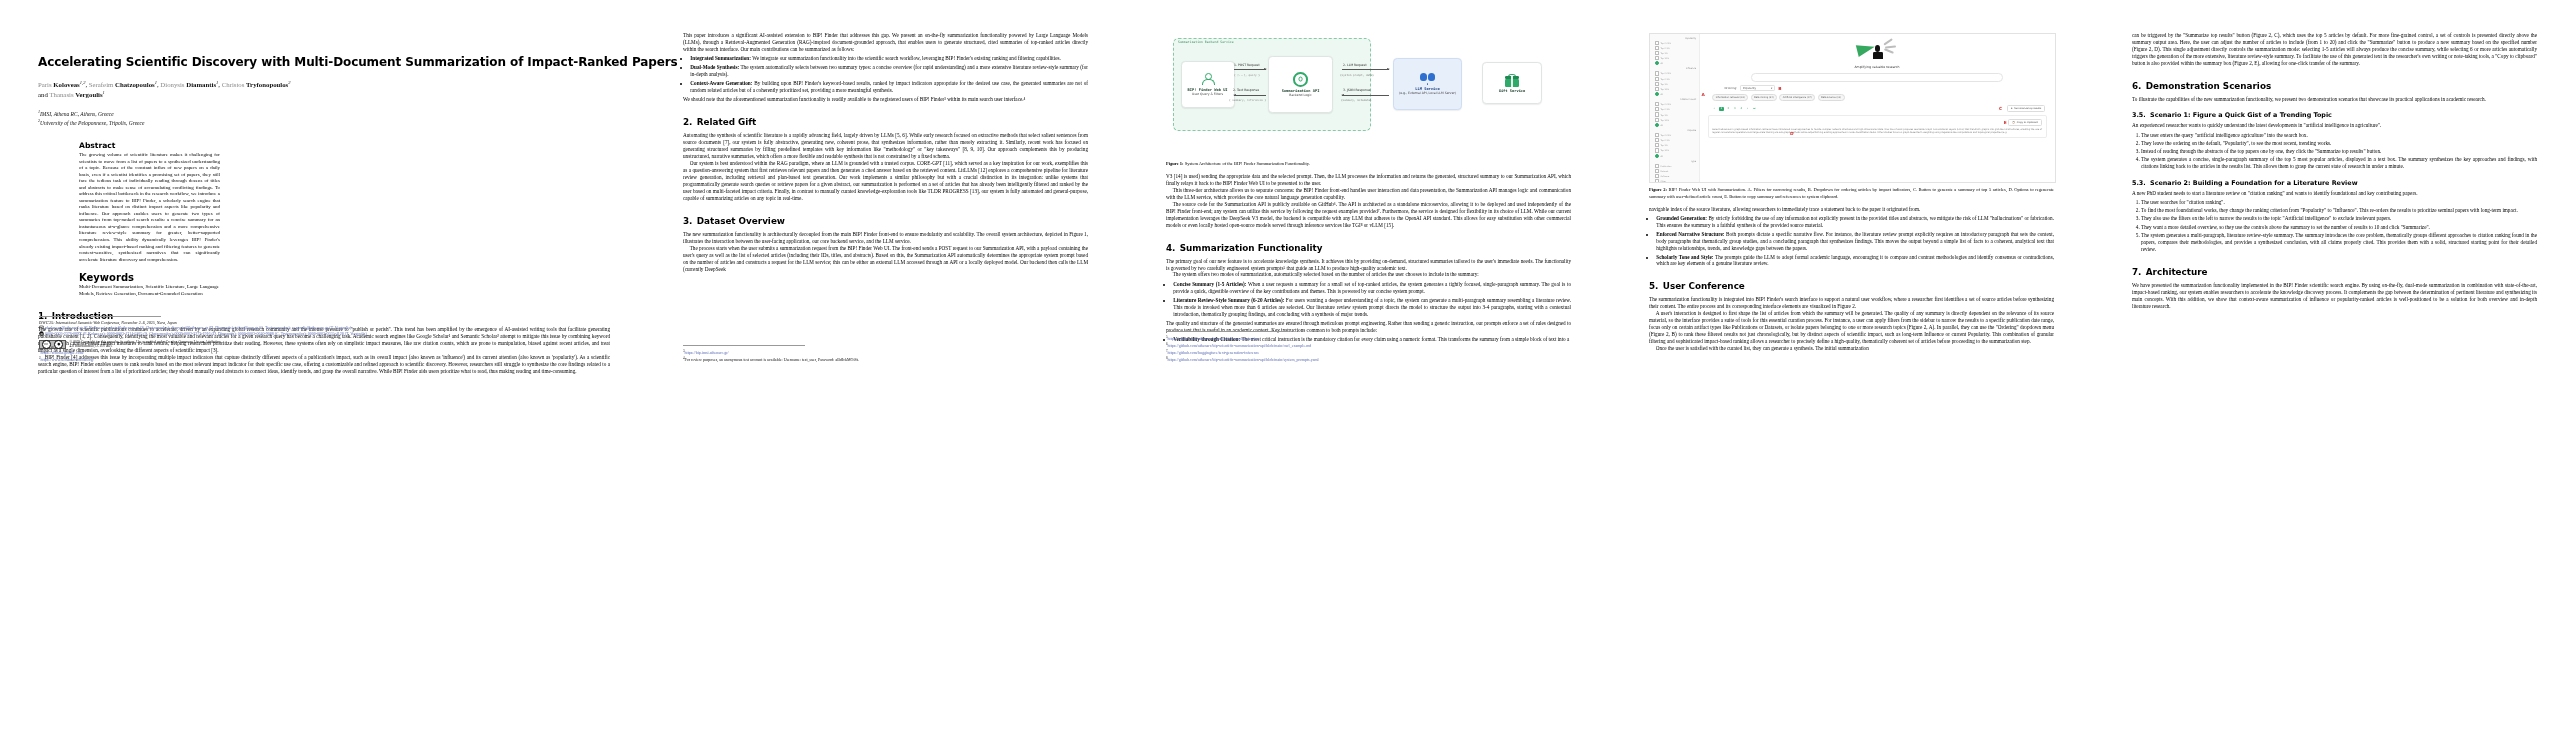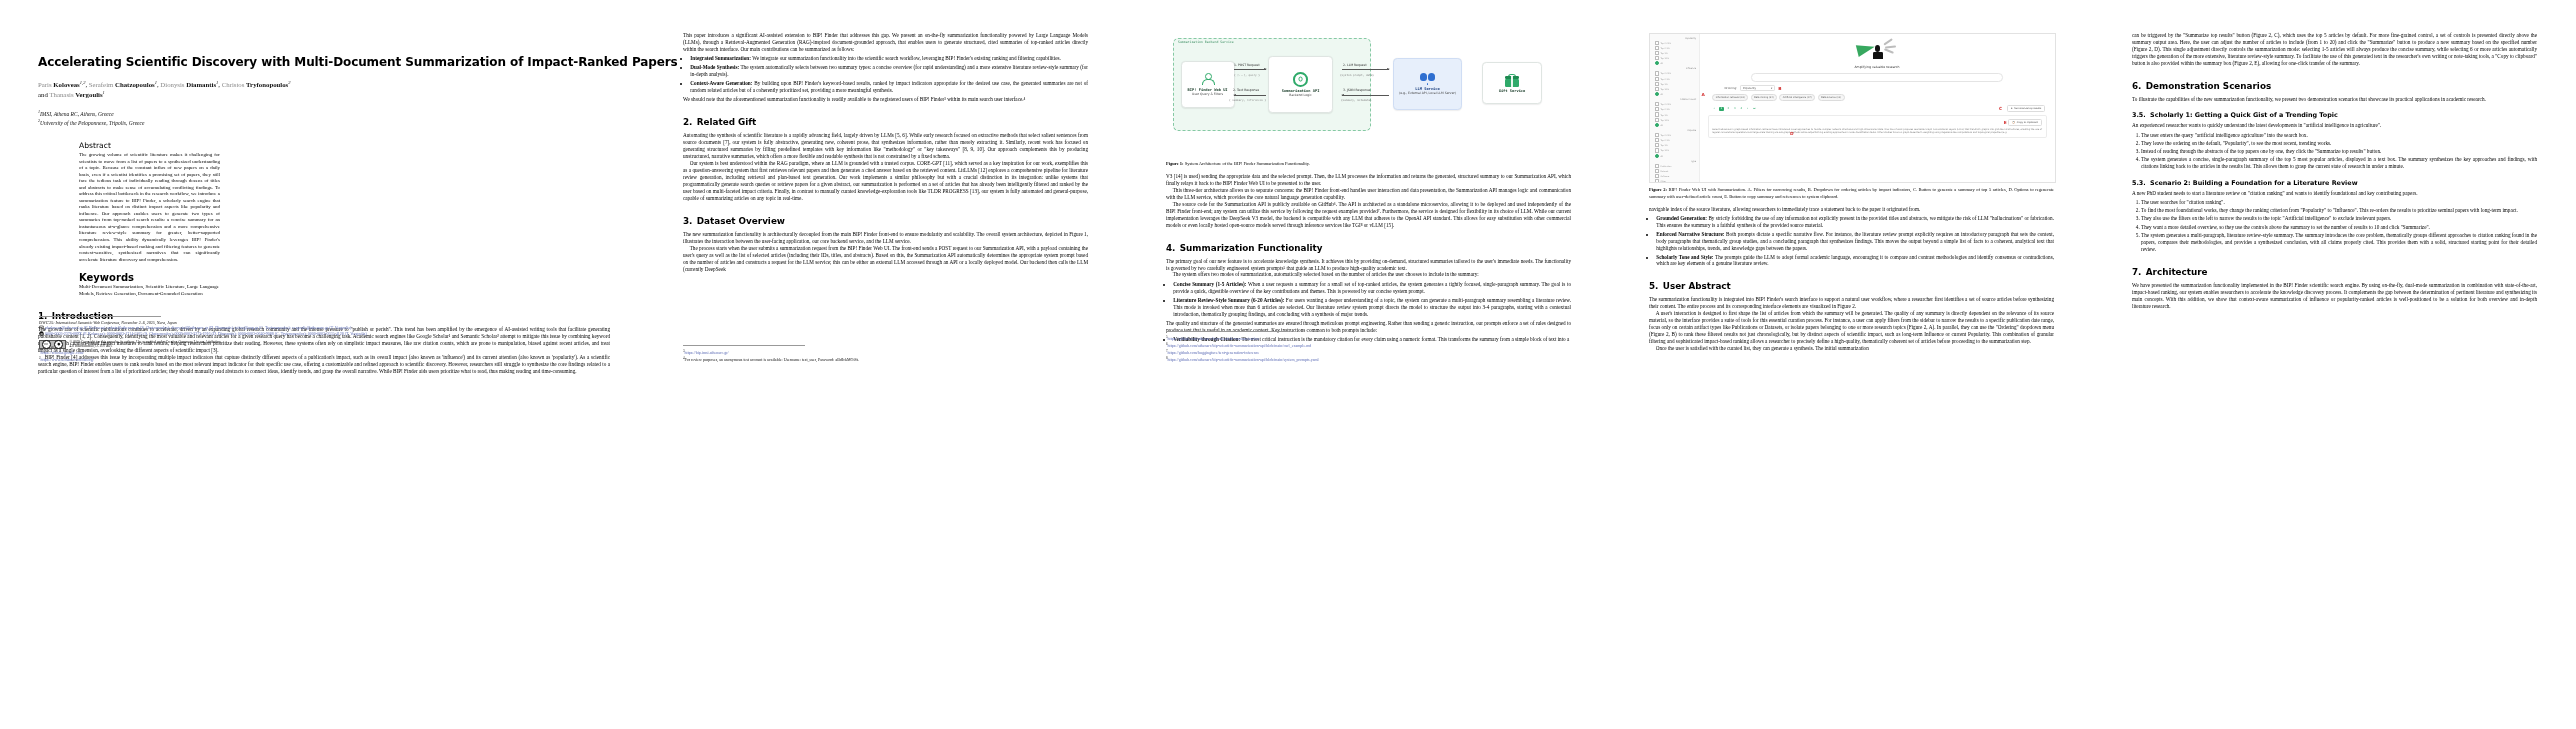--- a/index.html
+++ b/index.html
@@ -9,21 +9,21 @@
   .col{width:644px;box-sizing:border-box;padding:32px 39px 0 39px;position:relative;}
   .col1{padding-left:38px;padding-right:34px;}
   .ttl{font-family:"DejaVu Sans",sans-serif;font-weight:bold;font-size:12px;line-height:1.30;letter-spacing:-0.1px;margin:23px 0 0 0;width:717px;}
   .authors{font-size:6.8px;line-height:1.45;margin-top:9.7px;width:699px;color:#111;}
   .authors .gray{color:#8a8a8a;}
   .authors b{font-weight:bold;}
   .authors sup{font-size:4.5px;font-style:italic;}
   .affil{font-style:italic;font-size:5.5px;line-height:1.45;margin-top:8px;color:#111;}
   .affil sup{font-size:4px;}
   .absbox{margin-left:41px;width:141px;margin-top:13.4px;}
-  .h-abs{font-family:"DejaVu Sans",sans-serif;font-weight:normal;font-size:7.6px;margin:0 0 1.8px 0;}
+  .h-abs{font-family:"DejaVu Sans",sans-serif;font-weight:bold;font-size:7.6px;margin:0 0 1.8px 0;}
   .abs-p{font-size:4.9px;line-height:1.33;text-align:justify;margin:0;}
   .h-kw{font-family:"DejaVu Sans",sans-serif;font-weight:bold;font-size:10px;margin:8.5px 0 1.8px 0;}
   .kw{font-size:4.9px;line-height:1.33;margin:0;}
   .h1{font-family:"DejaVu Sans",sans-serif;font-weight:bold;font-size:8.8px;margin:14px 0 4.9px 0;}
   .h1 .num{margin-right:4.3px;}
   p.body{font-size:5.2px;line-height:1.345;text-align:justify;margin:0 0 0 0;text-indent:0;}
   p.body+p.body{text-indent:6.7px;}
   ul.bul{margin:2.4px 0 2.4px 0;padding-left:7.3px;font-size:5.2px;line-height:1.345;text-align:justify;}
   ul.bul li{margin-bottom:1.8px;}
   ol.num{margin:2.4px 0 2.4px 0;padding-left:9px;font-size:5.2px;line-height:1.345;text-align:justify;}
@@ -482,37 +482,37 @@
     </div>
 
     <p class="body" style="margin-top:6px">navigable index of the source literature, allowing researchers to immediately trace a statement back to the paper it originated from.</p>
     <ul class="bul">
       <li><b class="lead">Grounded Generation:</b> <span>By strictly forbidding the use of any information not explicitly present in the provided titles and abstracts, we mitigate the risk of LLM "hallucinations" or fabrication. This ensures the summary is a faithful synthesis of the provided source material.</span></li>
       <li><b class="lead">Enforced Narrative Structure:</b> <span>Both prompts dictate a specific narrative flow. For instance, the literature review prompt explicitly requires an introductory paragraph that sets the context, body paragraphs that thematically group studies, and a concluding paragraph that synthesizes findings. This moves the output beyond a simple list of facts to a coherent, analytical text that highlights relationships, trends, and knowledge gaps between the papers.</span></li>
       <li><b class="lead">Scholarly Tone and Style:</b> <span>The prompts guide the LLM to adopt formal academic language, encouraging it to compare and contrast methodologies and identify consensus or contradictions, which are key elements of a genuine literature review.</span></li>
     </ul>
 
     <div class="h1">
-      <span class="num">5.</span><span>User Abstract</span>
+      <span class="num">5.</span><span>User Conference</span>
     </div>
     <p class="body">The summarization functionality is integrated into BIP! Finder's search interface to support a natural user workflow, where a researcher first identifies a set of source articles before synthesizing their content. The entire process and its corresponding interface elements are visualized in Figure 2.</p>
     <p class="body">A user's interaction is designed to first shape the list of articles from which the summary will be generated. The quality of any summary is directly dependent on the relevance of its source material, so the interface provides a suite of tools for this essential curation process. For instance, a user can apply filters from the sidebar to narrow the results to a specific publication date range, focus only on certain artifact types like Publications or Datasets, or isolate papers belonging to one or more research topics (Figure 2, A). In parallel, they can use the "Ordering" dropdown menu (Figure 2, B) to rank these filtered results not just chronologically, but by distinct aspects of scientific impact, such as long-term Influence or current Popularity. This combination of granular filtering and sophisticated impact-based ranking allows a researcher to precisely define a high-quality, thematically coherent set of articles before proceeding to the summarization step.</p>
     <p class="body">Once the user is satisfied with the curated list, they can generate a synthesis. The initial summarization</p>
   </div>
 
   <div class="col">
     <p class="body">can be triggered by the "Summarize top results" button (Figure 2, C), which uses the top 5 articles by default. For more fine-grained control, a set of controls is presented directly above the summary output area. Here, the user can adjust the number of articles to include (from 1 to 20) and click the "Summarize" button to produce a new summary based on the specified number (Figure 2, D). This single adjustment directly controls the summarization mode: selecting 1-5 articles will always produce the concise summary, while selecting 6 or more articles automatically triggers the generation of the more extensive, literature review-style summary. To facilitate the use of this generated text in the researcher's own writing or note-taking tools, a "Copy to clipboard" button is also provided within the summary box (Figure 2, E), allowing for one-click transfer of the summary.</p>
 
     <div class="h1">
       <span class="num">6.</span><span>Demonstration Scenarios</span>
     </div>
     <p class="body">To illustrate the capabilities of the new summarization functionality, we present two demonstration scenarios that showcase its practical applications in academic research.</p>
 
     <div class="h1" style="font-size:6.4px;margin:8.5px 0 3px 0;">
-      <span class="num">3.5.</span><span>Scholarly 1: Getting a Quick Gist of a Trending Topic</span>
+      <span class="num">3.5.</span><span>Scenario 1: Figure a Quick Gist of a Trending Topic</span>
     </div>
     <p class="body">An experienced researcher wants to quickly understand the latest developments in "artificial intelligence in agriculture".</p>
     <ol class="num">
       <li>The user enters the query "artificial intelligence agriculture" into the search box.</li>
       <li>They leave the ordering on the default, "Popularity", to see the most recent, trending works.</li>
       <li>Instead of reading through the abstracts of the top papers one by one, they click the "Summarize top results" button.</li>
       <li>The system generates a concise, single-paragraph summary of the top 5 most popular articles, displayed in a text box. The summary synthesizes the key approaches and findings, with citations linking back to the articles in the results list. This allows them to grasp the current state of research in under a minute.</li>
     </ol>
 
     <div class="h1" style="font-size:6.4px;margin:8.5px 0 3px 0;">

